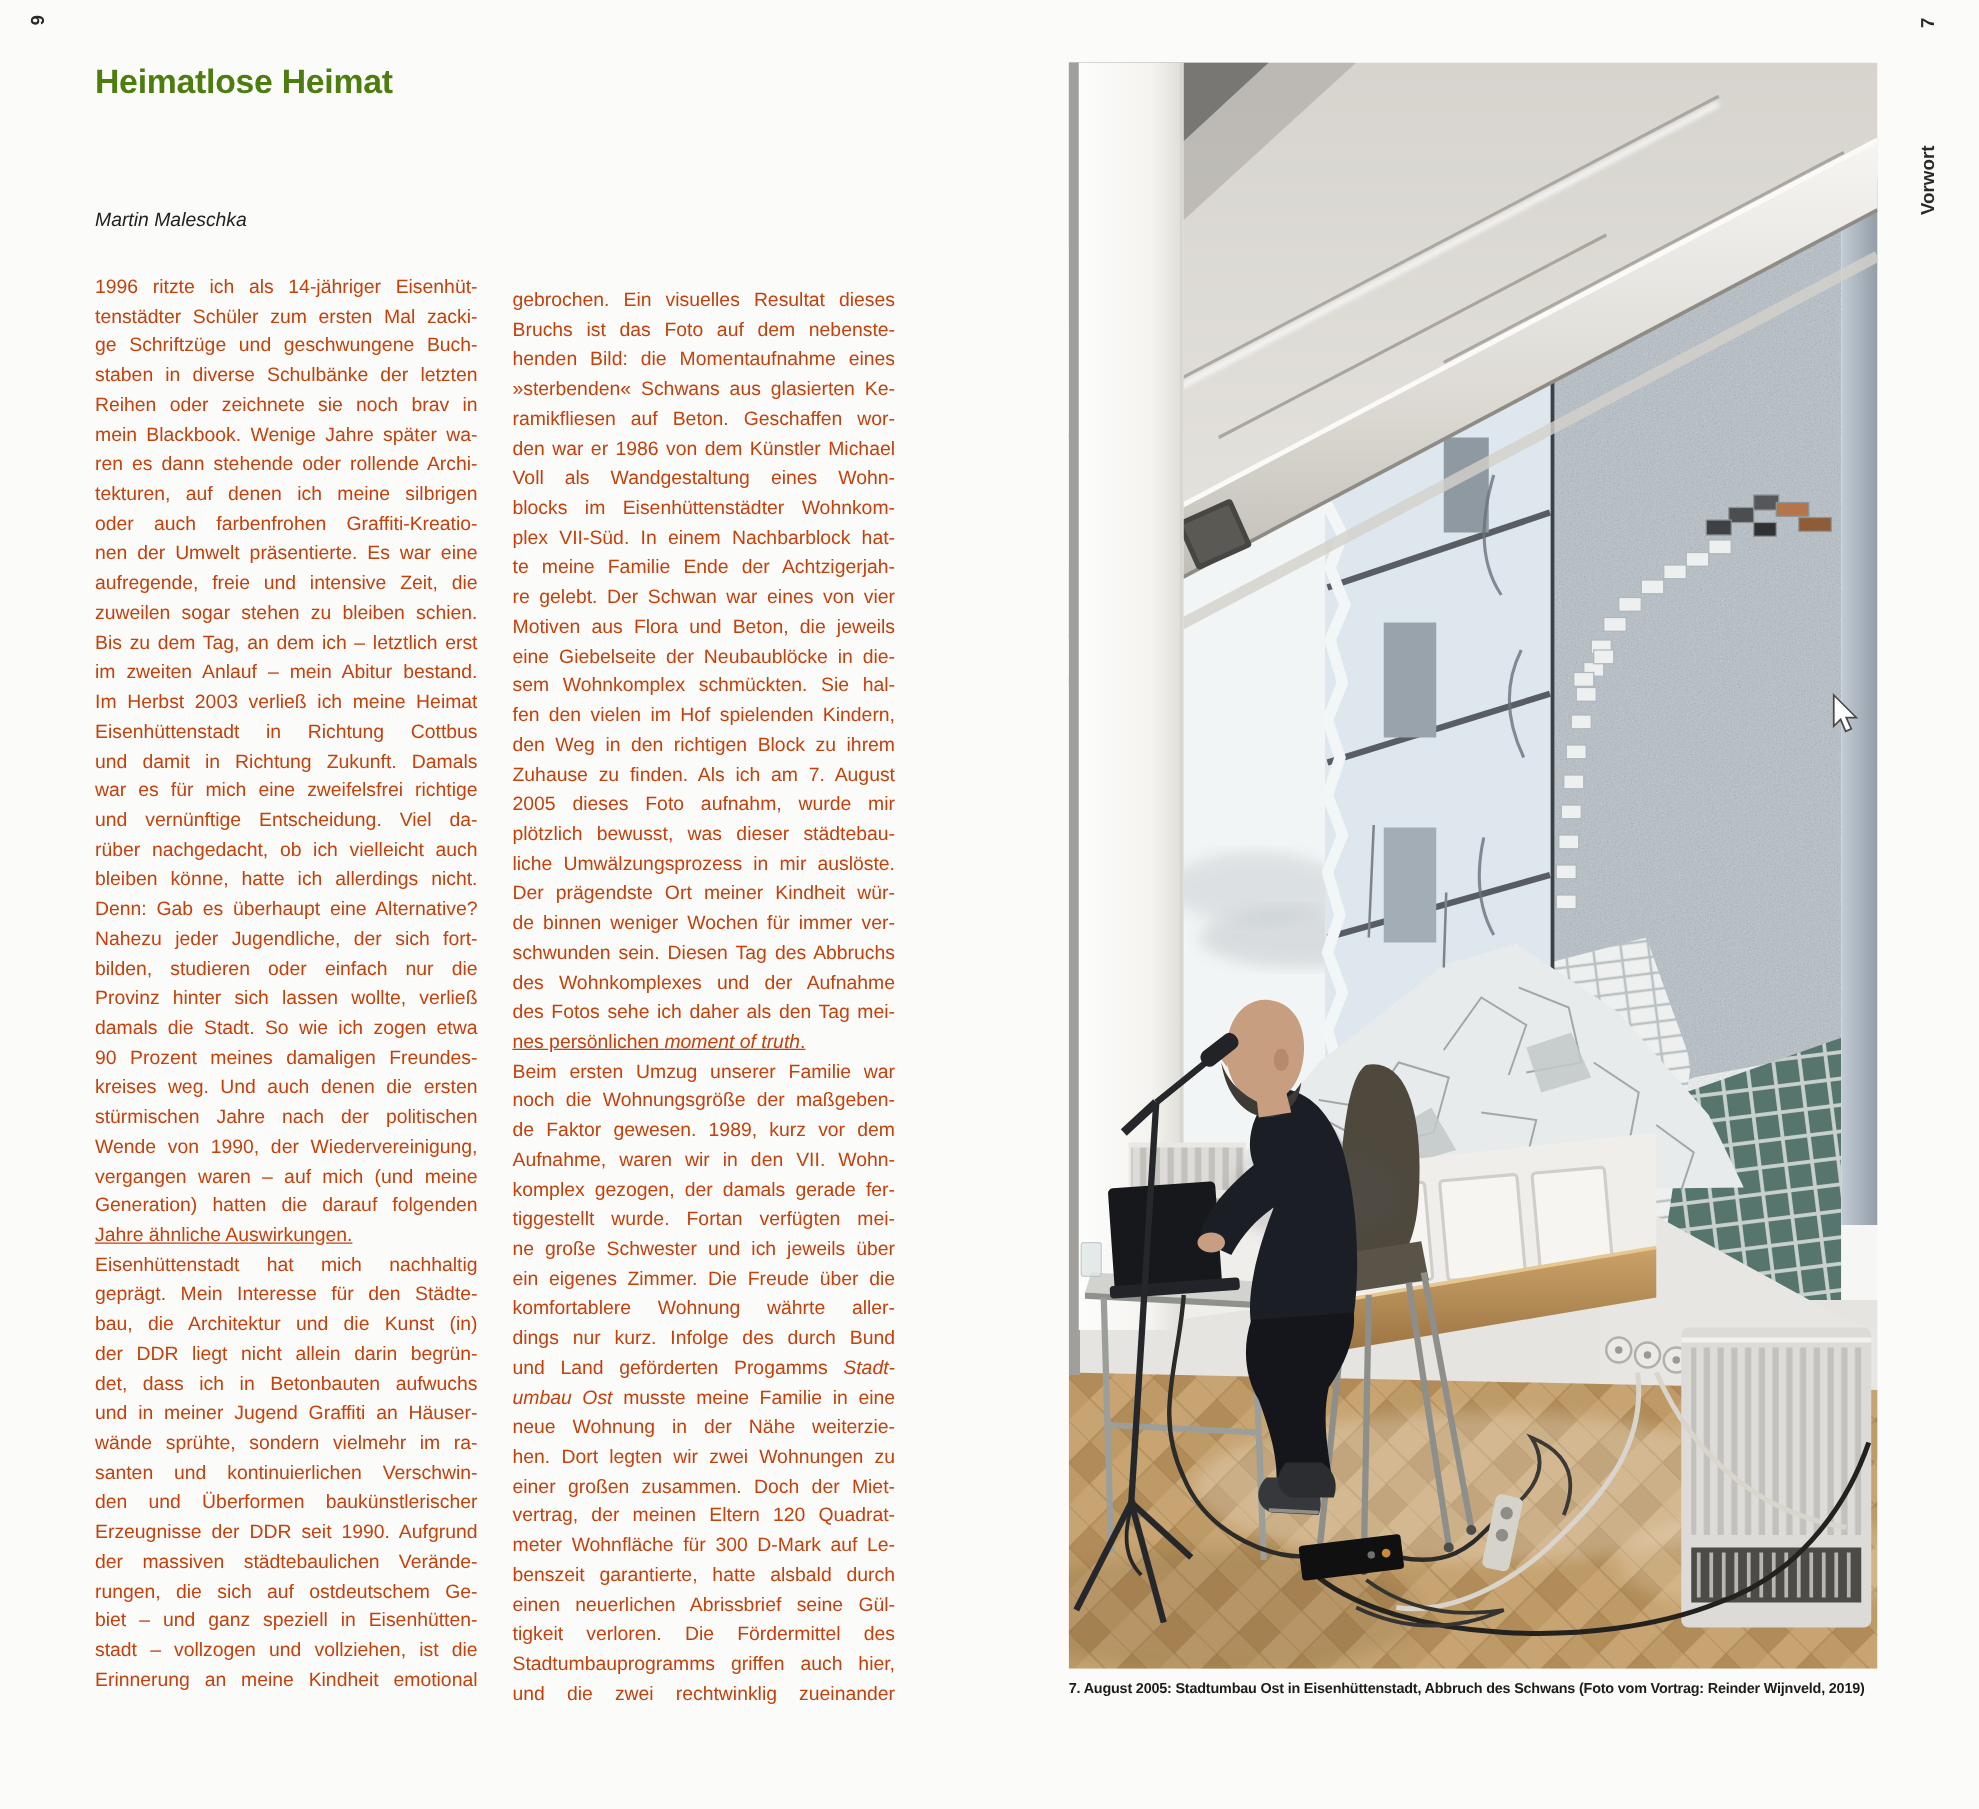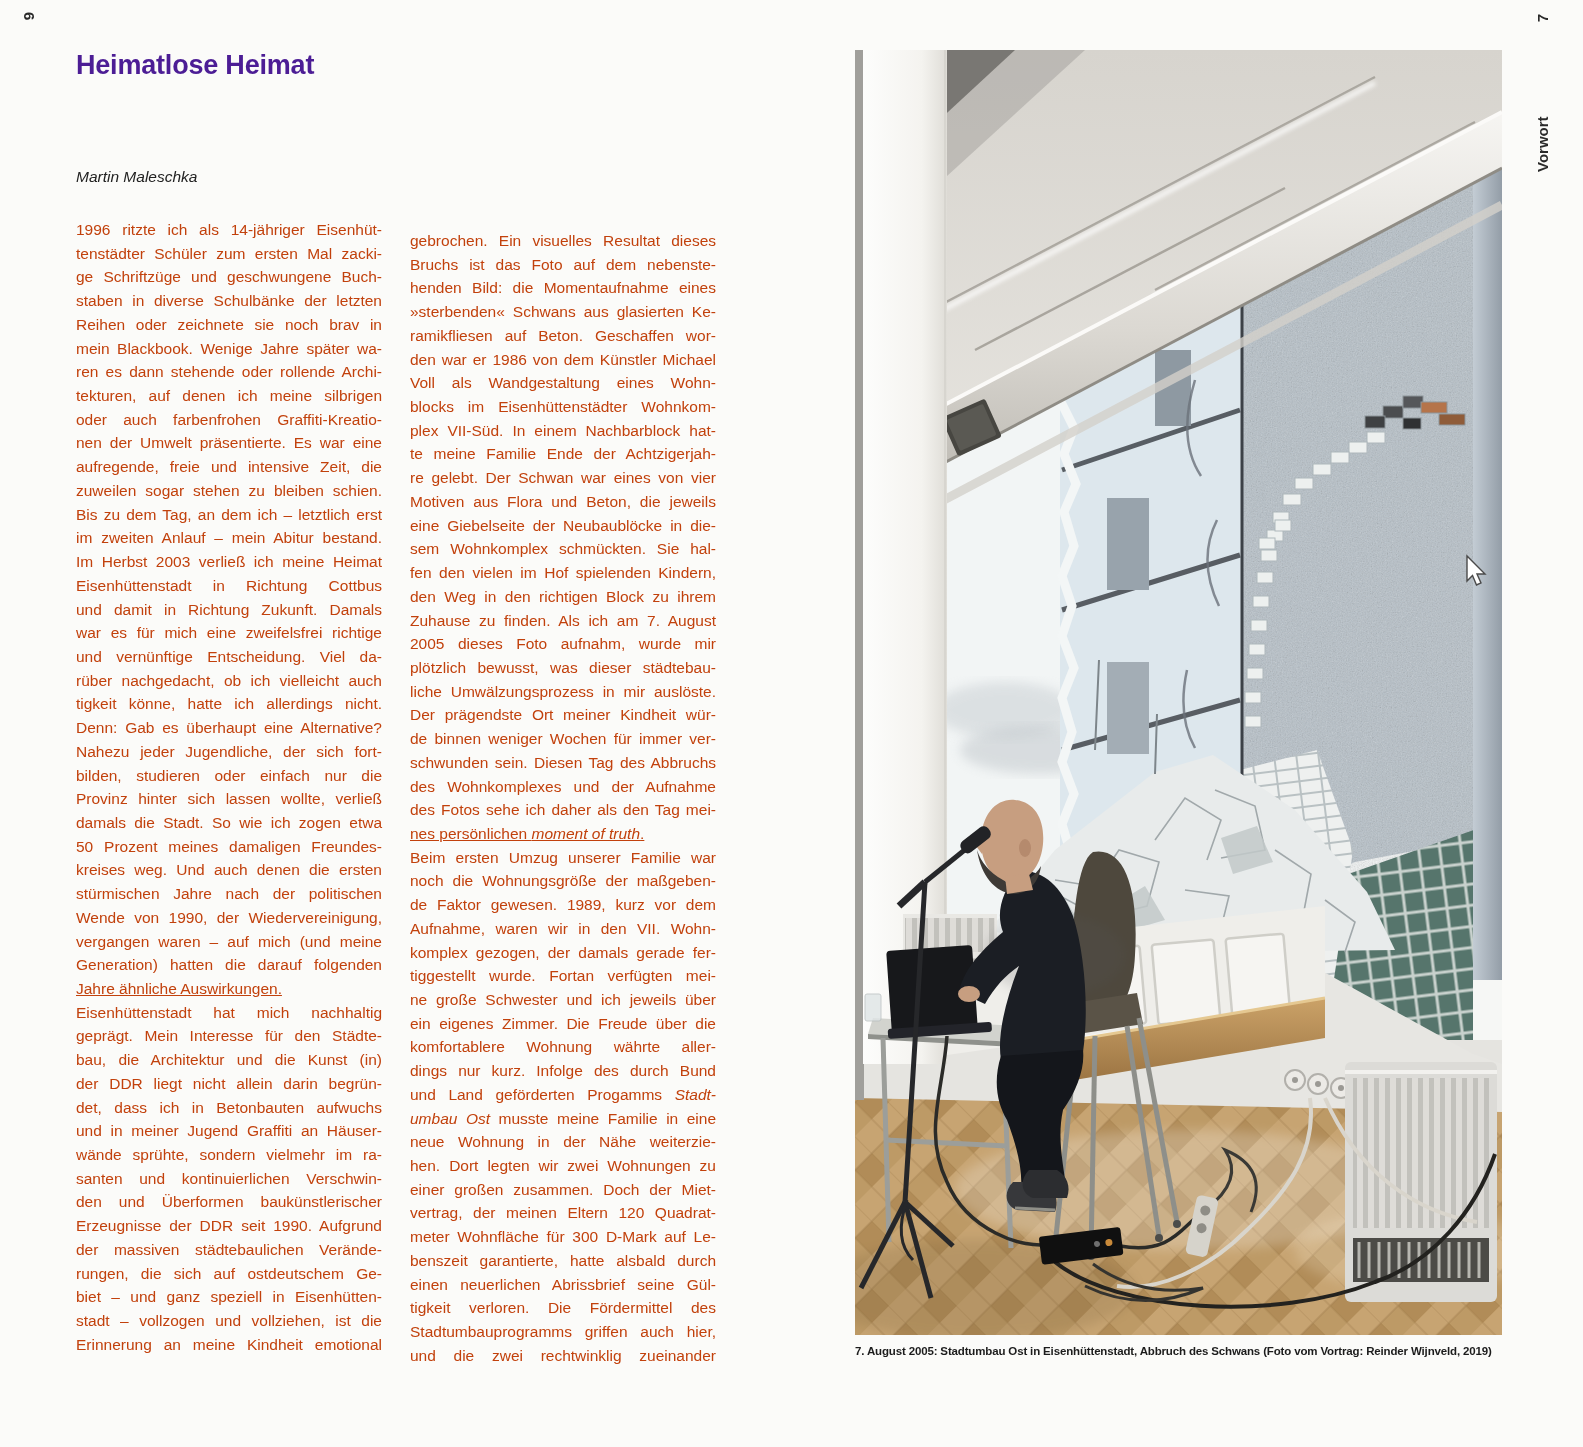--- a/index.html
+++ b/index.html
@@ -5,21 +5,21 @@
   html,body{margin:0;padding:0;}
   body{width:1583px;height:1447px;background:#fbfbf9;overflow:hidden;position:relative;
        font-family:"Liberation Sans",sans-serif;color:#1f1f1f;}
   .sheet{position:absolute;inset:0;}
   .pageno-left{position:absolute;left:38px;top:12px;transform-origin:0 0;transform:rotate(90deg);
        font-size:15px;font-weight:bold;color:#2a2a2a;}
   .margin-right{position:absolute;left:1534px;top:172px;width:158px;transform-origin:0 0;
        transform:rotate(-90deg);display:flex;justify-content:space-between;
        font-size:15px;font-weight:bold;color:#2a2a2a;}
   .page-title{position:absolute;left:76px;top:50px;margin:0;font-size:27px;font-weight:bold;
-       letter-spacing:-.2px;color:#4c1d95;}
+       letter-spacing:-.2px;color:#4d7c0f;}
   .author{position:absolute;left:76px;top:168px;font-style:italic;font-size:15.5px;color:#222;}
   .col{position:absolute;top:218px;width:306px;font-size:15.5px;line-height:23.72px;
        color:#c2410c;}
   .col1{left:76px;} .col2{left:410px;margin-top:11px;}
   .line{text-align:justify;text-align-last:justify;white-space:normal;height:23.72px;overflow:visible;}
   .line.flush{text-align-last:left;text-decoration:underline;}
   figure{position:absolute;left:855px;top:50px;width:647px;height:1285px;margin:0;}
   figcaption{position:absolute;left:855px;top:1345px;width:665px;font-size:11.5px;
        font-weight:bold;letter-spacing:-.15px;color:#1c1c1c;}
 </style>
@@ -52,27 +52,27 @@
       <div class="line">aufregende, freie und intensive Zeit, die</div>
       <div class="line">zuweilen sogar stehen zu bleiben schien.</div>
       <div class="line">Bis zu dem Tag, an dem ich – letztlich erst</div>
       <div class="line">im zweiten Anlauf – mein Abitur bestand.</div>
       <div class="line">Im Herbst 2003 verließ ich meine Heimat</div>
       <div class="line">Eisenhüttenstadt in Richtung Cottbus</div>
       <div class="line">und damit in Richtung Zukunft. Damals</div>
       <div class="line">war es für mich eine zweifelsfrei richtige</div>
       <div class="line">und vernünftige Entscheidung. Viel da-</div>
       <div class="line">rüber nachgedacht, ob ich vielleicht auch</div>
-      <div class="line">tigkeit könne, hatte ich allerdings nicht.</div>
+      <div class="line">bleiben könne, hatte ich allerdings nicht.</div>
       <div class="line">Denn: Gab es überhaupt eine Alternative?</div>
       <div class="line">Nahezu jeder Jugendliche, der sich fort-</div>
       <div class="line">bilden, studieren oder einfach nur die</div>
       <div class="line">Provinz hinter sich lassen wollte, verließ</div>
       <div class="line">damals die Stadt. So wie ich zogen etwa</div>
-      <div class="line">50 Prozent meines damaligen Freundes-</div>
+      <div class="line">90 Prozent meines damaligen Freundes-</div>
       <div class="line">kreises weg. Und auch denen die ersten</div>
       <div class="line">stürmischen Jahre nach der politischen</div>
       <div class="line">Wende von 1990, der Wiedervereinigung,</div>
       <div class="line">vergangen waren – auf mich (und meine</div>
       <div class="line">Generation) hatten die darauf folgenden</div>
       <div class="line flush">Jahre ähnliche Auswirkungen.</div>
       <div class="line">Eisenhüttenstadt hat mich nachhaltig</div>
       <div class="line">geprägt. Mein Interesse für den Städte-</div>
       <div class="line">bau, die Architektur und die Kunst (in)</div>
       <div class="line">der DDR liegt nicht allein darin begrün-</div>

